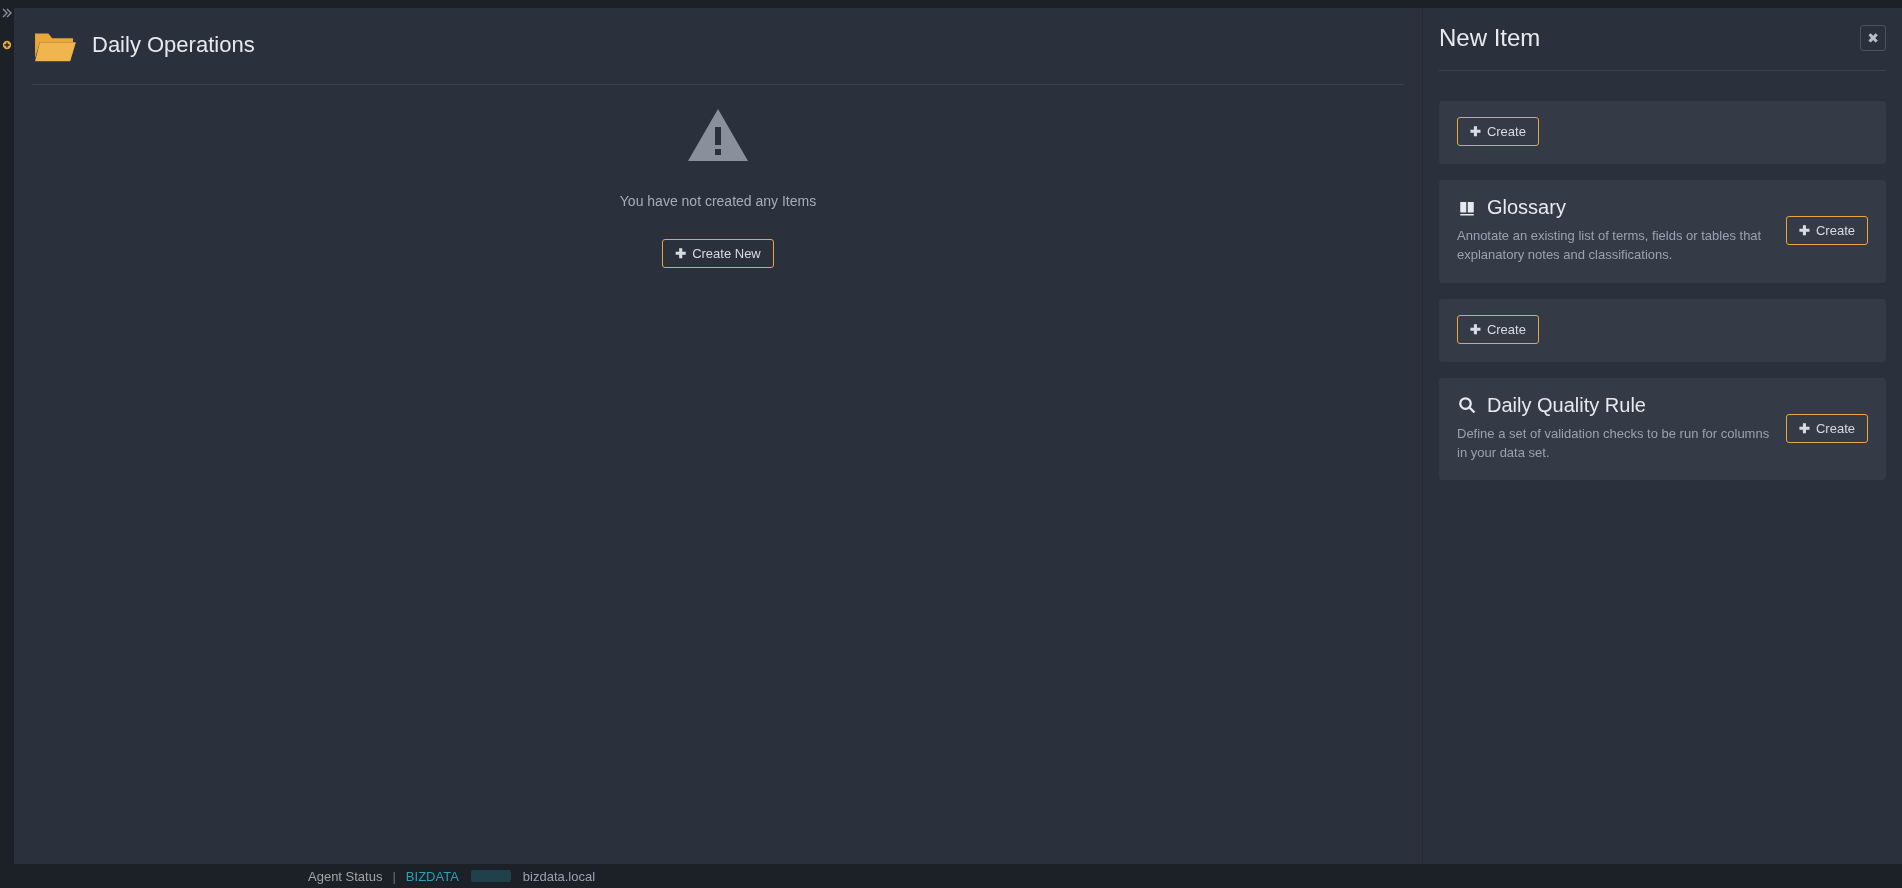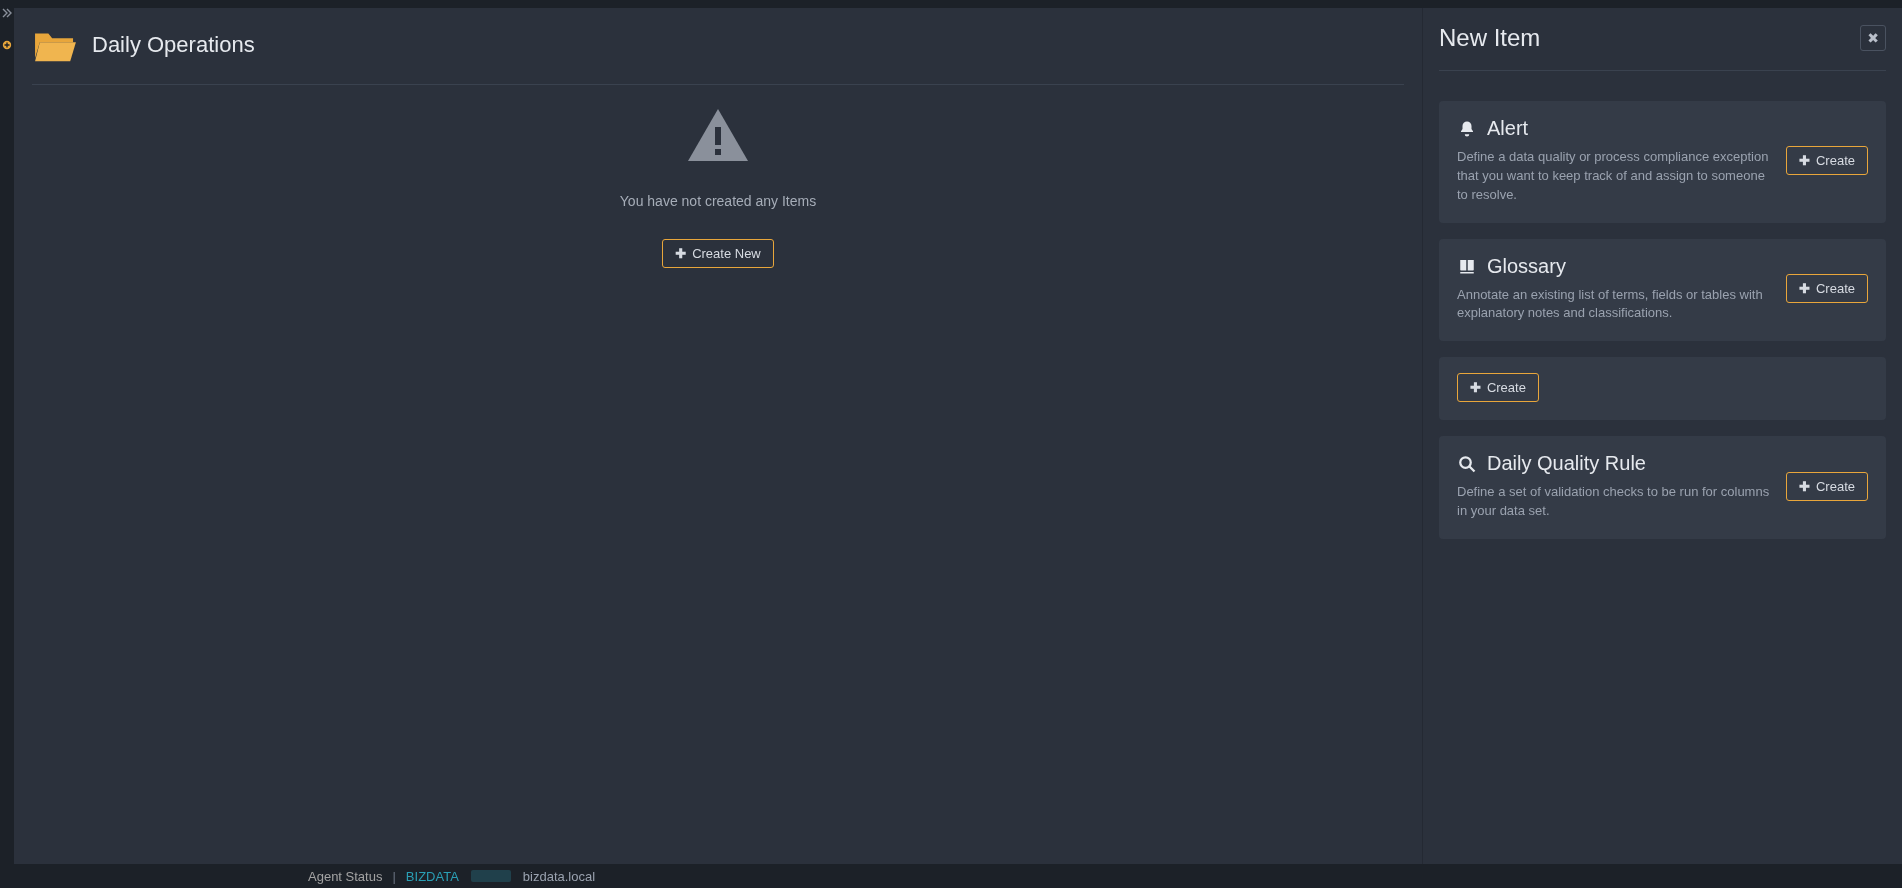--- a/index.html
+++ b/index.html
@@ -238,50 +238,39 @@
   <div class="right-panel">
     <div class="panel-header">
       <h2 class="panel-title">New Item</h2>
       <button class="close-btn">
         <span>✖</span>
       </button>
     </div>
     <div class="panel-body">
 
       <div class="card">
-        <div class="card-main">
-          <div class="card-title">
-            <span class="ico">
-              <svg width="18" height="18" viewBox="0 0 24 24" fill="#e6e9ee">
-                  <path d="M12 2a6 6 0 0 0-6 6v4l-2 3v1h16v-1l-2-3V8a6 6 0 0 0-6-6zm0 20a3 3 0 0 0 3-3H9a3 3 0 0 0 3 3z"></path>
-                </svg>
-            </span>
-            <span>Alert</span>
-          </div>
-          <div class="card-desc">Define a data quality or process compliance exception that you want to keep track of and assign to someone to resolve.</div>
-        </div>
         <div class="card-action">
           <button class="btn">
             <span class="plus">✚</span>
             <span>Create</span>
           </button>
         </div>
       </div>
 
       <div class="card">
         <div class="card-main">
           <div class="card-title">
             <span class="ico">
               <svg width="18" height="18" viewBox="0 0 24 24" fill="#e6e9ee">
                   <path d="M3 4h8v14H4a1 1 0 0 1-1-1V4zm10 0h8v13a1 1 0 0 1-1 1h-7V4zM3 20h18v2H3z"></path>
                 </svg>
             </span>
             <span>Glossary</span>
           </div>
-          <div class="card-desc">Annotate an existing list of terms, fields or tables with explanatory notes and classifications.</div>
+          <div class="card-desc">Annotate an existing list of terms, fields or tables that explanatory notes and classifications.</div>
         </div>
         <div class="card-action">
           <button class="btn">
             <span class="plus">✚</span>
             <span>Create</span>
           </button>
         </div>
       </div>
 
       <div class="card">

